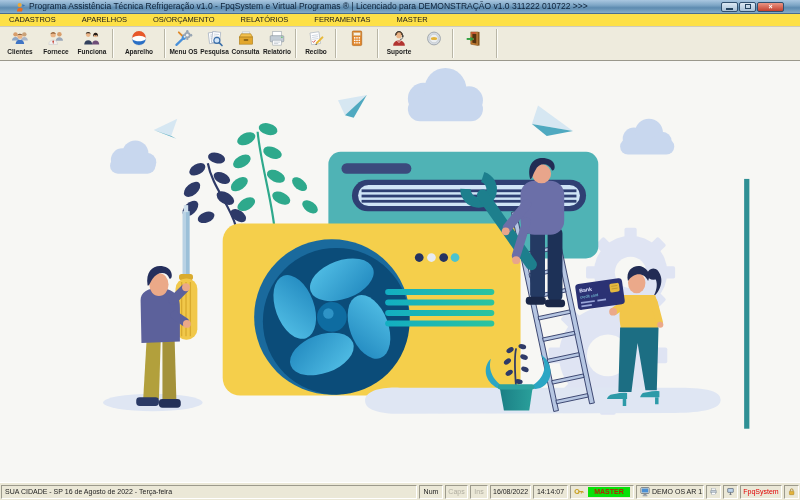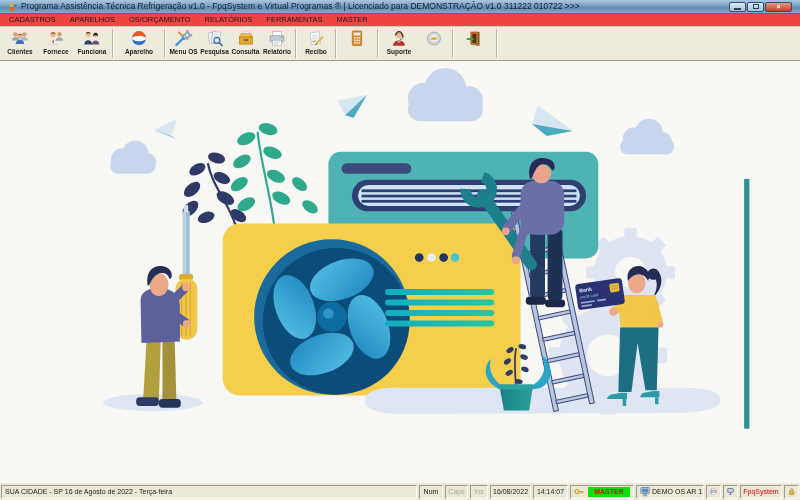--- a/index.html
+++ b/index.html
@@ -1,37 +1,37 @@
 <!DOCTYPE html>
 <html><head>
 <meta charset="utf-8">
 <style>
   * { box-sizing: border-box; margin: 0; padding: 0; }
   html,body { width:800px; height:500px; overflow:hidden; }
   body { font-family:"Liberation Sans",sans-serif; background:#f7f7f4; position:relative; }
 
   
   .titlebar{
-    height:14px; display:flex; align-items:center; padding:0 8px;
+    height:14px; display:flex; align-items:center; padding:0 16px;
     background:linear-gradient(180deg,#aac7e0 0%,#7ea6c6 40%,#5d8bb0 60%,#85adc9 100%);
     border-bottom:1px solid #4a6d8e;
   }
   .app-icon{ width:10px;height:10px; margin-right:3px; flex:0 0 auto; }
   .title-text{ flex:1; font-size:8.5px; color:#0d2138; white-space:nowrap; overflow:hidden; line-height:13px; }
   .winbtns{ display:flex; align-items:center; }
   .wbtn{ width:17px;height:10px;border:1px solid #31506e;border-radius:2px;
          background:linear-gradient(#dce9f4,#a7c0d6); margin-left:1px;
          display:flex;align-items:center;justify-content:center; font-size:7px; color:#12304e; line-height:8px;}
   .wbtn .minbar{ width:7px;height:2px;background:#24435f;margin-top:4px;}
   .wbtn .maxbox{ width:6px;height:5px;border:1px solid #24435f;}
   .wbtn.close{ width:27px; background:linear-gradient(#ea9583,#c2402e); color:#fff; font-weight:bold;}
 
   
-  .menubar{ height:13px; background:#ef4444; border-bottom:1px solid #cecbbc;
-            display:flex; align-items:center; padding-left:2px; }
+  .menubar{ height:13px; background:#fde047; border-bottom:1px solid #cecbbc;
+            display:flex; align-items:center; padding-left:2px;gap:12px; }
   .menu-item{ font-size:7.5px; color:#1a1a1a; padding:0 7px; line-height:12px; cursor:default; }
 
   
   .toolbar{ height:34px; background:#eeebdd; border-bottom:1px solid #9a988c;
             display:flex; align-items:center; padding:1px 0 1px 2px; }
   .tbtn{ height:31px; display:flex; flex-direction:column; align-items:center; justify-content:flex-start;
          padding-top:1px; border:1px solid transparent; border-radius:2px; }
   .tbtn svg{ flex:0 0 auto; }
   .tlabel{ font-size:6.5px; line-height:7px; font-weight:bold; color:#1c1c1c; white-space:nowrap; margin-top:1px;}
   .tsep{ width:0; height:29px; border-left:1px solid #b9b6a6; border-right:1px solid #fdfdf8; margin:0 2px; }

